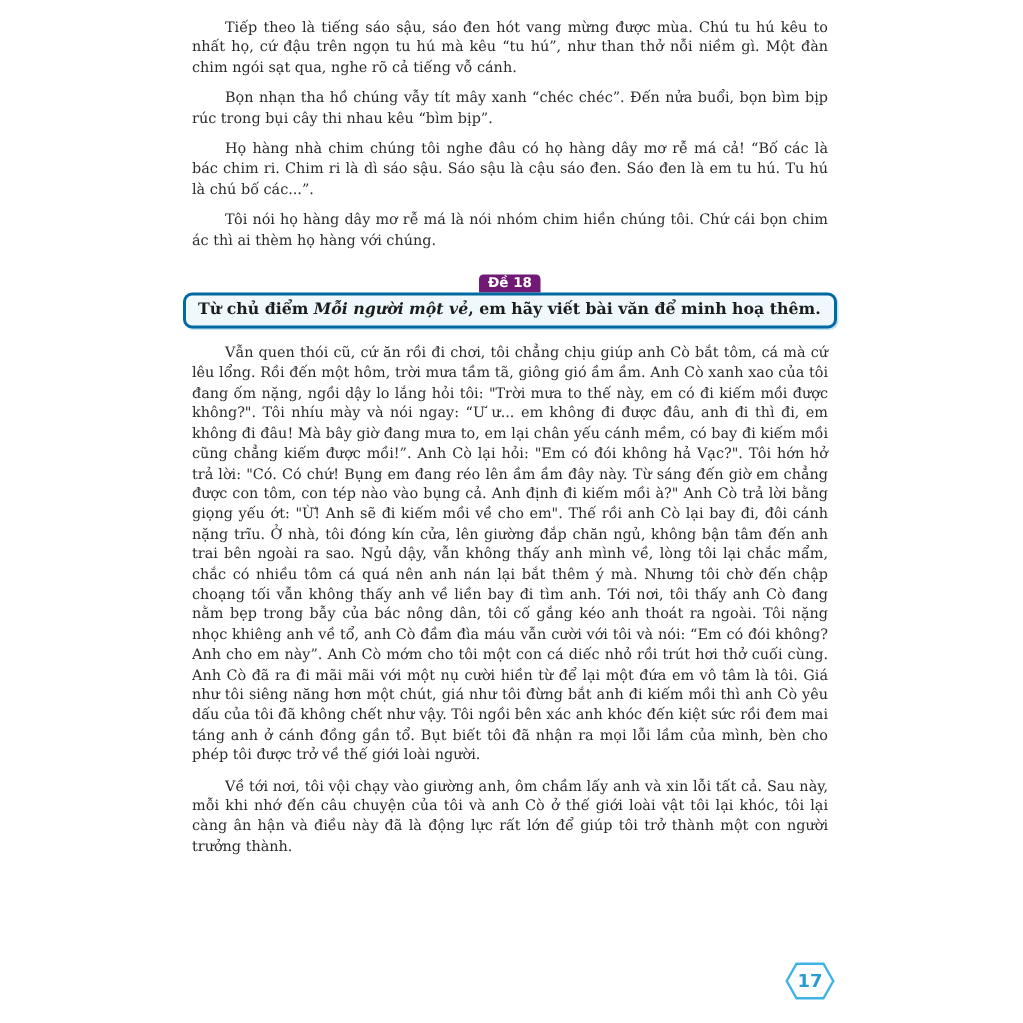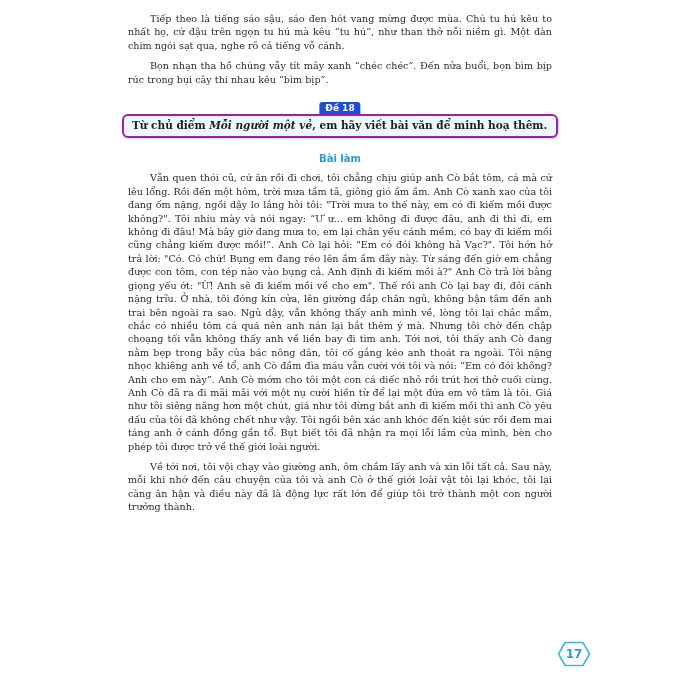--- a/index.html
+++ b/index.html
@@ -11,66 +11,67 @@
   .content {
     position: absolute; left: 128px; top: 12px; width: 424px;
     font-family: "DejaVu Serif", "Liberation Serif", serif;
     font-size: 9.6px; line-height: 13.4px; color: #2b2b2b;
     text-align: justify;
   }
   .para { text-indent: 22px; margin: 0 0 7px 0; }
   .task-wrap { position: relative; margin: 16px 0 0 0; height: 46px; }
   .task-tab {
     position: absolute; left: 50%; transform: translateX(-50%); top: 0;
-    background: #1d4ed8; color: #ffffff;
+    background: #701a75; color: #ffffff;
     font-family: "DejaVu Sans", "Liberation Sans", sans-serif; font-weight: bold;
     font-size: 9px; line-height: 12px; padding: 0 6px; border-radius: 3px 3px 0 0;
   }
   .task-box {
     position: absolute; left: -6px; right: -6px; top: 12px; height: 20px;
-    border: 2px solid #a21caf; border-radius: 6px;
+    border: 2px solid #0369a1; border-radius: 6px;
     background: #eef8fd;
     box-shadow: 1px 1px 0 #bfe3f5;
     display: flex; align-items: center; padding-left: 8px;
     font-family: "DejaVu Serif", "Liberation Serif", serif; font-weight: bold;
     font-size: 10.5px; color: #1c1c1c;
   }
   .task-box em { font-style: italic; }
   .answer-title {
     text-align: center; color: #2a9ad3;
     font-family: "DejaVu Sans", "Liberation Sans", sans-serif; font-weight: bold;
     font-size: 10px; margin: 4px 0 6px 0;
   }
   .page-number {
-    position: absolute; left: 557px; top: 641px; width: 34px; height: 26px;
+    position: absolute; left: 523px; top: 641px; width: 34px; height: 26px;
   }
   .page-number svg { position: absolute; left: 0; top: 0; }
   .page-number span {
     position: absolute; left: 0; top: 0; width: 34px; height: 26px;
     display: flex; align-items: center; justify-content: center;
     font-family: "DejaVu Sans", "Liberation Sans", sans-serif; font-weight: bold;
     font-size: 12px; color: #2a9ad3;
   }
 </style>
 </head>
 <body>
 
 <div class="page">
   <div class="content">
     <p class="para">Tiếp theo là tiếng sáo sậu, sáo đen hót vang mừng được mùa. Chú tu hú kêu to nhất họ, cứ đậu trên ngọn tu hú mà kêu “tu hú”, như than thở nỗi niềm gì. Một đàn chim ngói sạt qua, nghe rõ cả tiếng vỗ cánh.</p>
     <p class="para">Bọn nhạn tha hồ chúng vẫy tít mây xanh “chéc chéc”. Đến nửa buổi, bọn bìm bịp rúc trong bụi cây thi nhau kêu “bìm bịp”.</p>
+    <p class="para">Họ hàng nhà chim chúng tôi nghe đâu có họ hàng dây mơ rễ má cả! “Bố các là bác chim ri. Chim ri là dì sáo sậu. Sáo sậu là cậu sáo đen. Sáo đen là em tu hú. Tu hú là chú bố các...”.</p>
+    <p class="para">Tôi nói họ hàng dây mơ rễ má là nói nhóm chim hiền chúng tôi. Chứ cái bọn chim ác thì ai thèm họ hàng với chúng.</p>
 
     <div class="task-wrap">
       <div class="task-tab">Đề 18</div>
       <div class="task-box">
         <span><span>Từ chủ điểm </span><em>Mỗi người một vẻ</em><span>, em hãy viết bài văn để minh hoạ thêm.</span></span>
       </div>
     </div>
 
-    <div class="answer-title">Bài làm</div>
     <p class="para">Vẫn quen thói cũ, cứ ăn rồi đi chơi, tôi chẳng chịu giúp anh Cò bắt tôm, cá mà cứ lêu lổng. Rồi đến một hôm, trời mưa tầm tã, giông gió ầm ầm. Anh Cò xanh xao của tôi đang ốm nặng, ngồi dậy lo lắng hỏi tôi: "Trời mưa to thế này, em có đi kiếm mồi được không?". Tôi nhíu mày và nói ngay: “Ư ư... em không đi được đâu, anh đi thì đi, em không đi đâu! Mà bây giờ đang mưa to, em lại chân yếu cánh mềm, có bay đi kiếm mồi cũng chẳng kiếm được mồi!”. Anh Cò lại hỏi: "Em có đói không hả Vạc?". Tôi hớn hở trả lời: "Có. Có chứ! Bụng em đang réo lên ầm ầm đây này. Từ sáng đến giờ em chẳng được con tôm, con tép nào vào bụng cả. Anh định đi kiếm mồi à?" Anh Cò trả lời bằng giọng yếu ớt: "Ừ! Anh sẽ đi kiếm mồi về cho em". Thế rồi anh Cò lại bay đi, đôi cánh nặng trĩu. Ở nhà, tôi đóng kín cửa, lên giường đắp chăn ngủ, không bận tâm đến anh trai bên ngoài ra sao. Ngủ dậy, vẫn không thấy anh mình về, lòng tôi lại chắc mẩm, chắc có nhiều tôm cá quá nên anh nán lại bắt thêm ý mà. Nhưng tôi chờ đến chập choạng tối vẫn không thấy anh về liền bay đi tìm anh. Tới nơi, tôi thấy anh Cò đang nằm bẹp trong bẫy của bác nông dân, tôi cố gắng kéo anh thoát ra ngoài. Tôi nặng nhọc khiêng anh về tổ, anh Cò đầm đìa máu vẫn cười với tôi và nói: “Em có đói không? Anh cho em này”. Anh Cò mớm cho tôi một con cá diếc nhỏ rồi trút hơi thở cuối cùng. Anh Cò đã ra đi mãi mãi với một nụ cười hiền từ để lại một đứa em vô tâm là tôi. Giá như tôi siêng năng hơn một chút, giá như tôi đừng bắt anh đi kiếm mồi thì anh Cò yêu dấu của tôi đã không chết như vậy. Tôi ngồi bên xác anh khóc đến kiệt sức rồi đem mai táng anh ở cánh đồng gần tổ. Bụt biết tôi đã nhận ra mọi lỗi lầm của mình, bèn cho phép tôi được trở về thế giới loài người.</p>
     <p class="para">Về tới nơi, tôi vội chạy vào giường anh, ôm chầm lấy anh và xin lỗi tất cả. Sau này, mỗi khi nhớ đến câu chuyện của tôi và anh Cò ở thế giới loài vật tôi lại khóc, tôi lại càng ân hận và điều này đã là động lực rất lớn để giúp tôi trở thành một con người trưởng thành.</p>
   </div>
 
   <div class="page-number">
     <svg width="34" height="26" viewBox="0 0 34 26">
       <polygon points="8,1.5 26,1.5 32.5,13 26,24.5 8,24.5 1.5,13" fill="#ffffff" stroke="#3fb3e6" stroke-width="1.6"></polygon>
     </svg>
     <span>17</span>
   </div>

